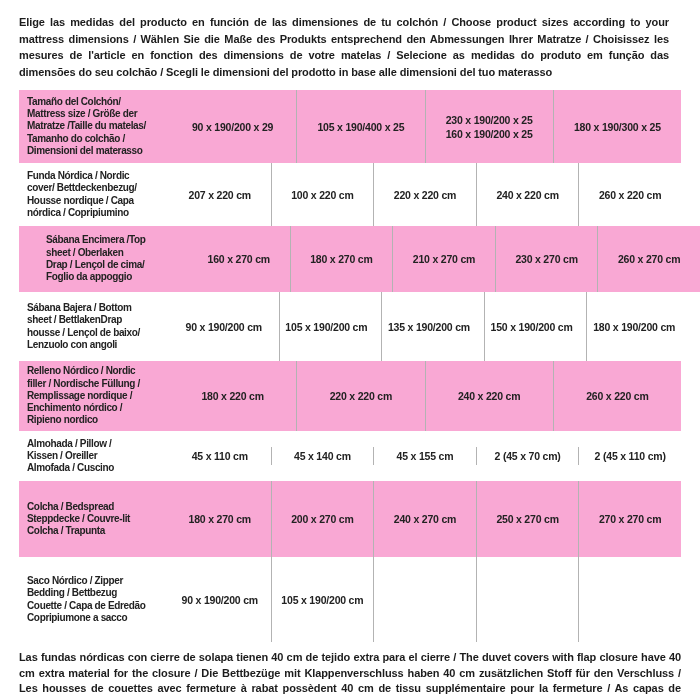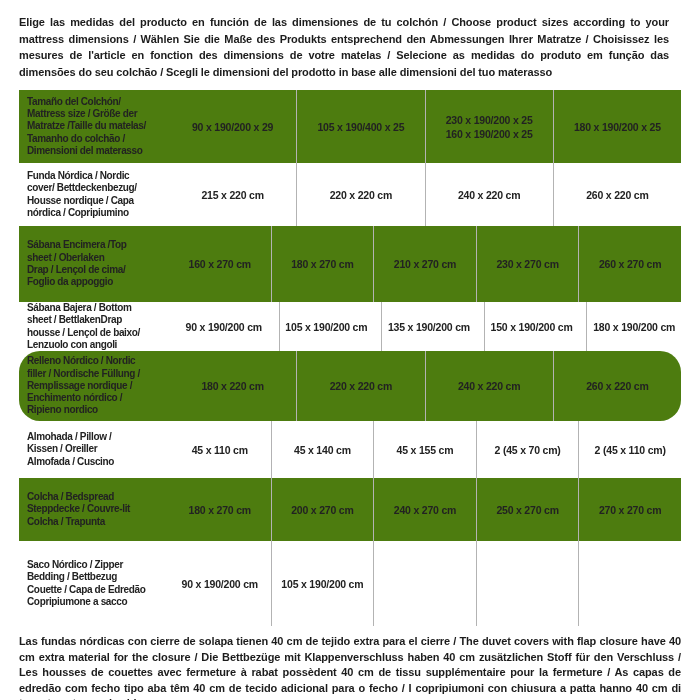--- a/index.html
+++ b/index.html
@@ -29,29 +29,29 @@
   }
   .size-table {
     width: 662px;
     border-collapse: collapse;
   }
   .trow {
     display: flex;
     align-items: stretch;
     width: 100%;
   }
-  .trow.shaded { background: #4d7c0f; }
+  .trow.shaded { background: #f9a8d4; }
   
   .trow:nth-child(1) { height: 73px; }
   .trow:nth-child(2) { height: 63px; }
-  .trow:nth-child(3) { height: 76px; }
-  .trow:nth-child(4) { height: 49px; gap: 8px; }
-  .trow:nth-child(5) { height: 70px; border-radius: 21px; }
-  .trow:nth-child(6) { height: 57px; }
-  .trow:nth-child(7) { height: 63px; }
+  .trow:nth-child(3) { height: 66px; padding-left: 19px; }
+  .trow:nth-child(4) { height: 69px; gap: 8px; }
+  .trow:nth-child(5) { height: 70px; }
+  .trow:nth-child(6) { height: 50px; align-items: center; }
+  .trow:nth-child(7) { height: 76px; }
   .trow:nth-child(8) { height: 85px; }
   .cell {
     display: flex;
     align-items: center;
     box-sizing: border-box;
     white-space: pre-line;
     font-weight: bold;
   }
   .cell.label {
     width: 150px;
@@ -94,28 +94,29 @@
       <div class="trow shaded">
         <div class="cell label">Tamaño del Colchón/
 Mattress size / Größe der
 Matratze /Taille du matelas/
 Tamanho do colchão /
 Dimensioni del materasso</div>
         <div class="cell value">90 x 190/200 x 29</div>
         <div class="cell value">105 x 190/400 x 25</div>
         <div class="cell value">230 x 190/200 x 25
 160 x 190/200 x 25</div>
-        <div class="cell value">180 x 190/200 x 25</div>
+        <div class="cell value">180 x 190/300 x 25</div>
       </div>
       <div class="trow">
         <div class="cell label">Funda Nórdica /  Nordic
 cover/ Bettdeckenbezug/
 Housse nordique  / Capa
 nórdica / Copripiumino</div>
-        <div class="cell value">215 x 220 cm</div>
+        <div class="cell value">207 x 220 cm</div>
+        <div class="cell value">100 x 220 cm</div>
         <div class="cell value">220 x 220 cm</div>
         <div class="cell value">240 x 220 cm</div>
         <div class="cell value">260 x 220 cm</div>
       </div>
       <div class="trow shaded">
         <div class="cell label">Sábana Encimera /Top
 sheet / Oberlaken
 Drap / Lençol de cima/
 Foglio da appoggio</div>
         <div class="cell value">160 x 270 cm</div>

